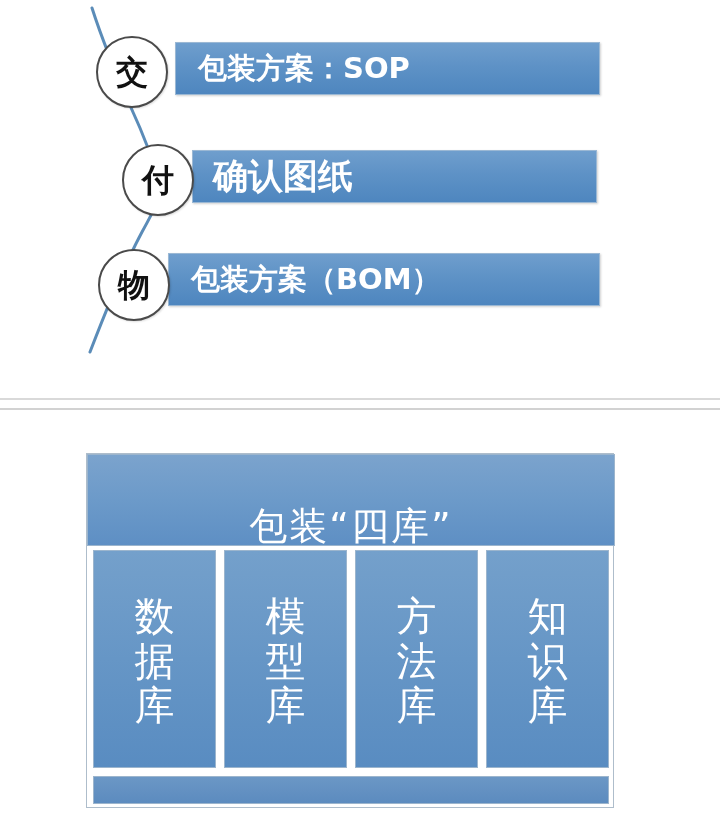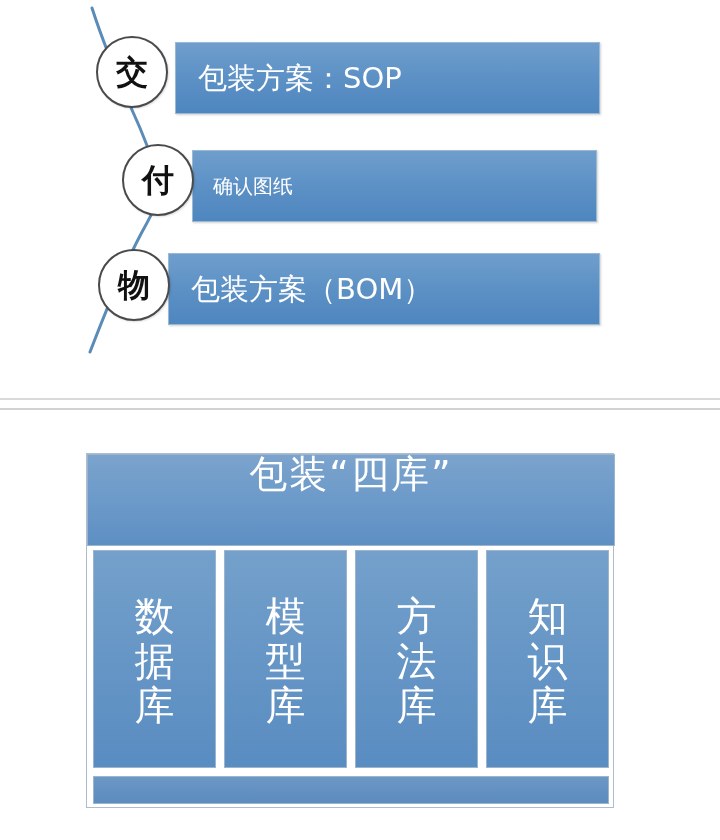--- a/index.html
+++ b/index.html
@@ -39,26 +39,27 @@
 
   .step-row {
     position: absolute;
     height: 64px;
     display: flex;
     align-items: center;
   }
 
   .step-bar {
     position: absolute;
-    height: 72px;
+    height: 53px;
     background: linear-gradient(to bottom, #6f9ecd 0%, #5e92c6 45%, #4e86bf 100%);
     border: 1px solid #9bb8d4;
     box-shadow: 1px 1px 2px rgba(0,0,0,0.18);
     display: flex;
     align-items: center;
+    font-weight: bold;
   }
 
   .step-bar-label {
     color: #ffffff;
     font-family: "DejaVu Sans", "Liberation Sans", sans-serif;
     font-size: 29px;
     line-height: 1;
     white-space: nowrap;
   }
 
@@ -81,21 +82,21 @@
     line-height: 1;
     font-weight: 700;
   }
 
   
   #row-1 .step-bar   { left: 175px; top: 42px;  width: 425px; }
   #row-1 .step-bar-label { margin-left: 22px; }
   #row-1 .step-circle{ left: 96px;  top: 36px;  }
 
   #row-2 .step-bar   { left: 192px; top: 150px; width: 405px; }
-  #row-2 .step-bar-label { margin-left: 20px; font-size: 20px; text-align: right; }
+  #row-2 .step-bar-label { margin-left: 20px; font-size: 35px; text-align: right; }
   #row-2 .step-circle{ left: 122px; top: 144px; }
 
   #row-3 .step-bar   { left: 168px; top: 253px; width: 432px; }
   #row-3 .step-bar-label { margin-left: 22px; }
   #row-3 .step-circle{ left: 98px;  top: 249px; }
 
   
   #divider {
     position: absolute;
     left: 0;
@@ -120,21 +121,21 @@
 
   #four-header {
     position: absolute;
     left: 0;
     top: 0;
     width: 528px;
     height: 92px;
     background: linear-gradient(to bottom, #7ba3cd 0%, #6c9ac9 50%, #5e8fc4 100%);
     border: 1px solid #9cb5cd;
     display: flex;
-    align-items: flex-start;
+    align-items: flex-end;
     justify-content: center;
   }
   #four-header-label {
     color: #ffffff;
     font-family: "DejaVu Sans", "Liberation Sans", sans-serif;
     font-size: 38px;
     letter-spacing: 2px;
     line-height: 1;
   }
 

